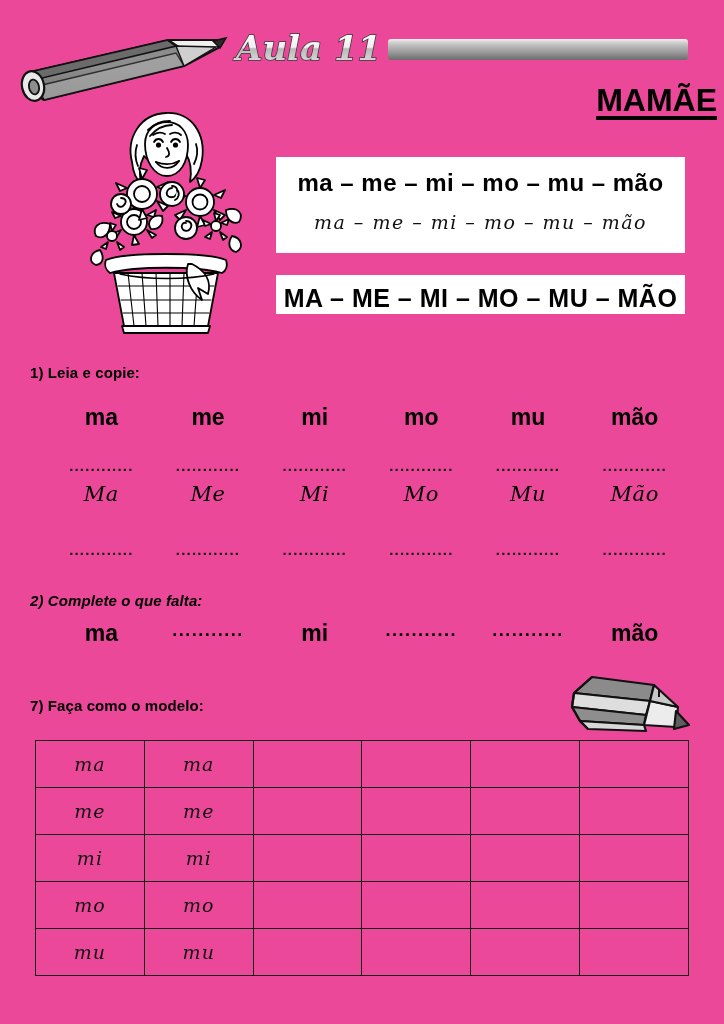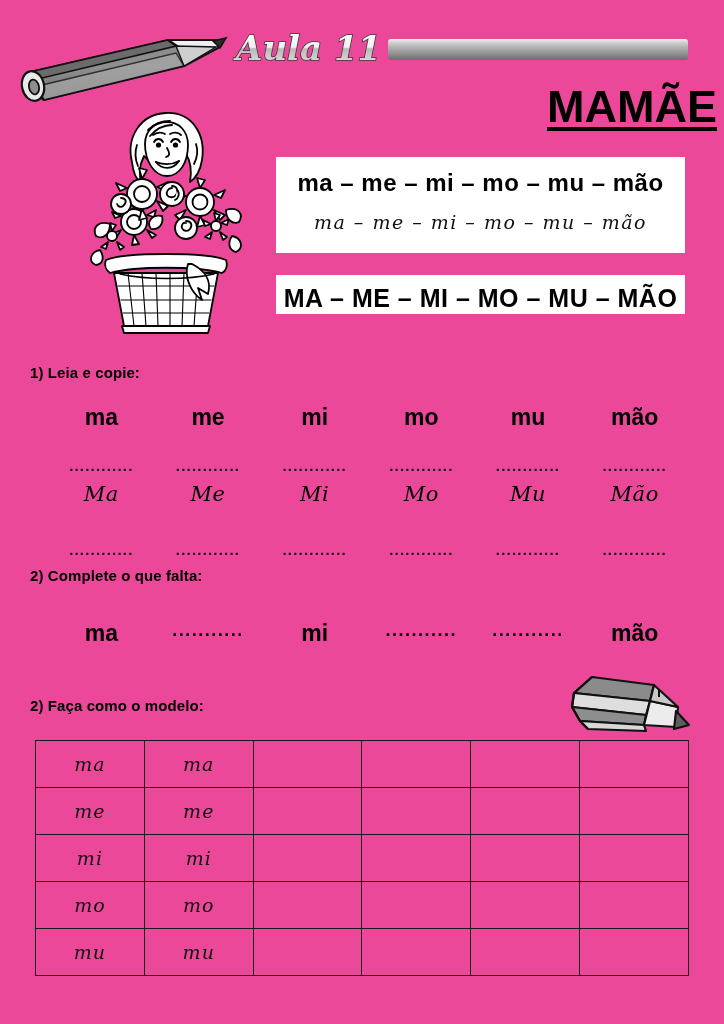--- a/index.html
+++ b/index.html
@@ -47,21 +47,21 @@
       #d4d4d4 14%,
       #b4b4b4 38%,
       #9a9a9a 62%,
       #7f7f7f 85%,
       #6e6e6e 100%);
   }
   #mamae-title {
     position: absolute;
     right: 32px;
     top: 84px;
-    font-size: 45px;
+    font-size: 32px;
     font-weight: bold;
     letter-spacing: 0px;
     line-height: 1;
     text-decoration: underline;
     text-underline-offset: 5px;
     text-decoration-thickness: 4px;
     font-family: "Liberation Sans", sans-serif;
   }
 
   
@@ -126,21 +126,21 @@
   }
 
   
   .ex-heading {
     position: absolute;
     font-size: 15px;
     font-weight: bold;
     letter-spacing: 0.1px;
   }
   #ex1-heading { left: 30px; top: 364px; }
-  #ex2-heading { left: 30px; top: 567px; }
+  #ex2-heading { left: 30px; top: 592px; font-style: italic; }
   #ex3-heading { left: 30px; top: 697px; }
 
   .syl-grid {
     position: absolute;
     display: flex;
     left: 48px;
     width: 640px;
   }
   .syl-grid > div {
     flex: 1 1 0;
@@ -435,21 +435,21 @@
 
   <div class="syl-grid" id="ex2-row">
     <div>ma</div>
     <div class="blank">...........</div>
     <div>mi</div>
     <div class="blank">...........</div>
     <div class="blank">...........</div>
     <div>mão</div>
   </div>
 
-  <div class="ex-heading" id="ex3-heading">2) Faça como o modelo:</div>
+  <div class="ex-heading" id="ex3-heading">7) Faça como o modelo:</div>
 
   <svg id="ex3-pencil" viewBox="0 0 136 70">
     <g stroke="#111" stroke-width="2.2" stroke-linejoin="round">
 
       <path d="M16,26 L34,10 L96,18 L92,34 Z" fill="#8b8b8b"></path>
 
       <path d="M16,26 L92,34 L88,48 L14,40 Z" fill="#dedede"></path>
 
       <path d="M14,40 L88,48 L86,58 L22,54 Z" fill="#8e8e8e"></path>
 

